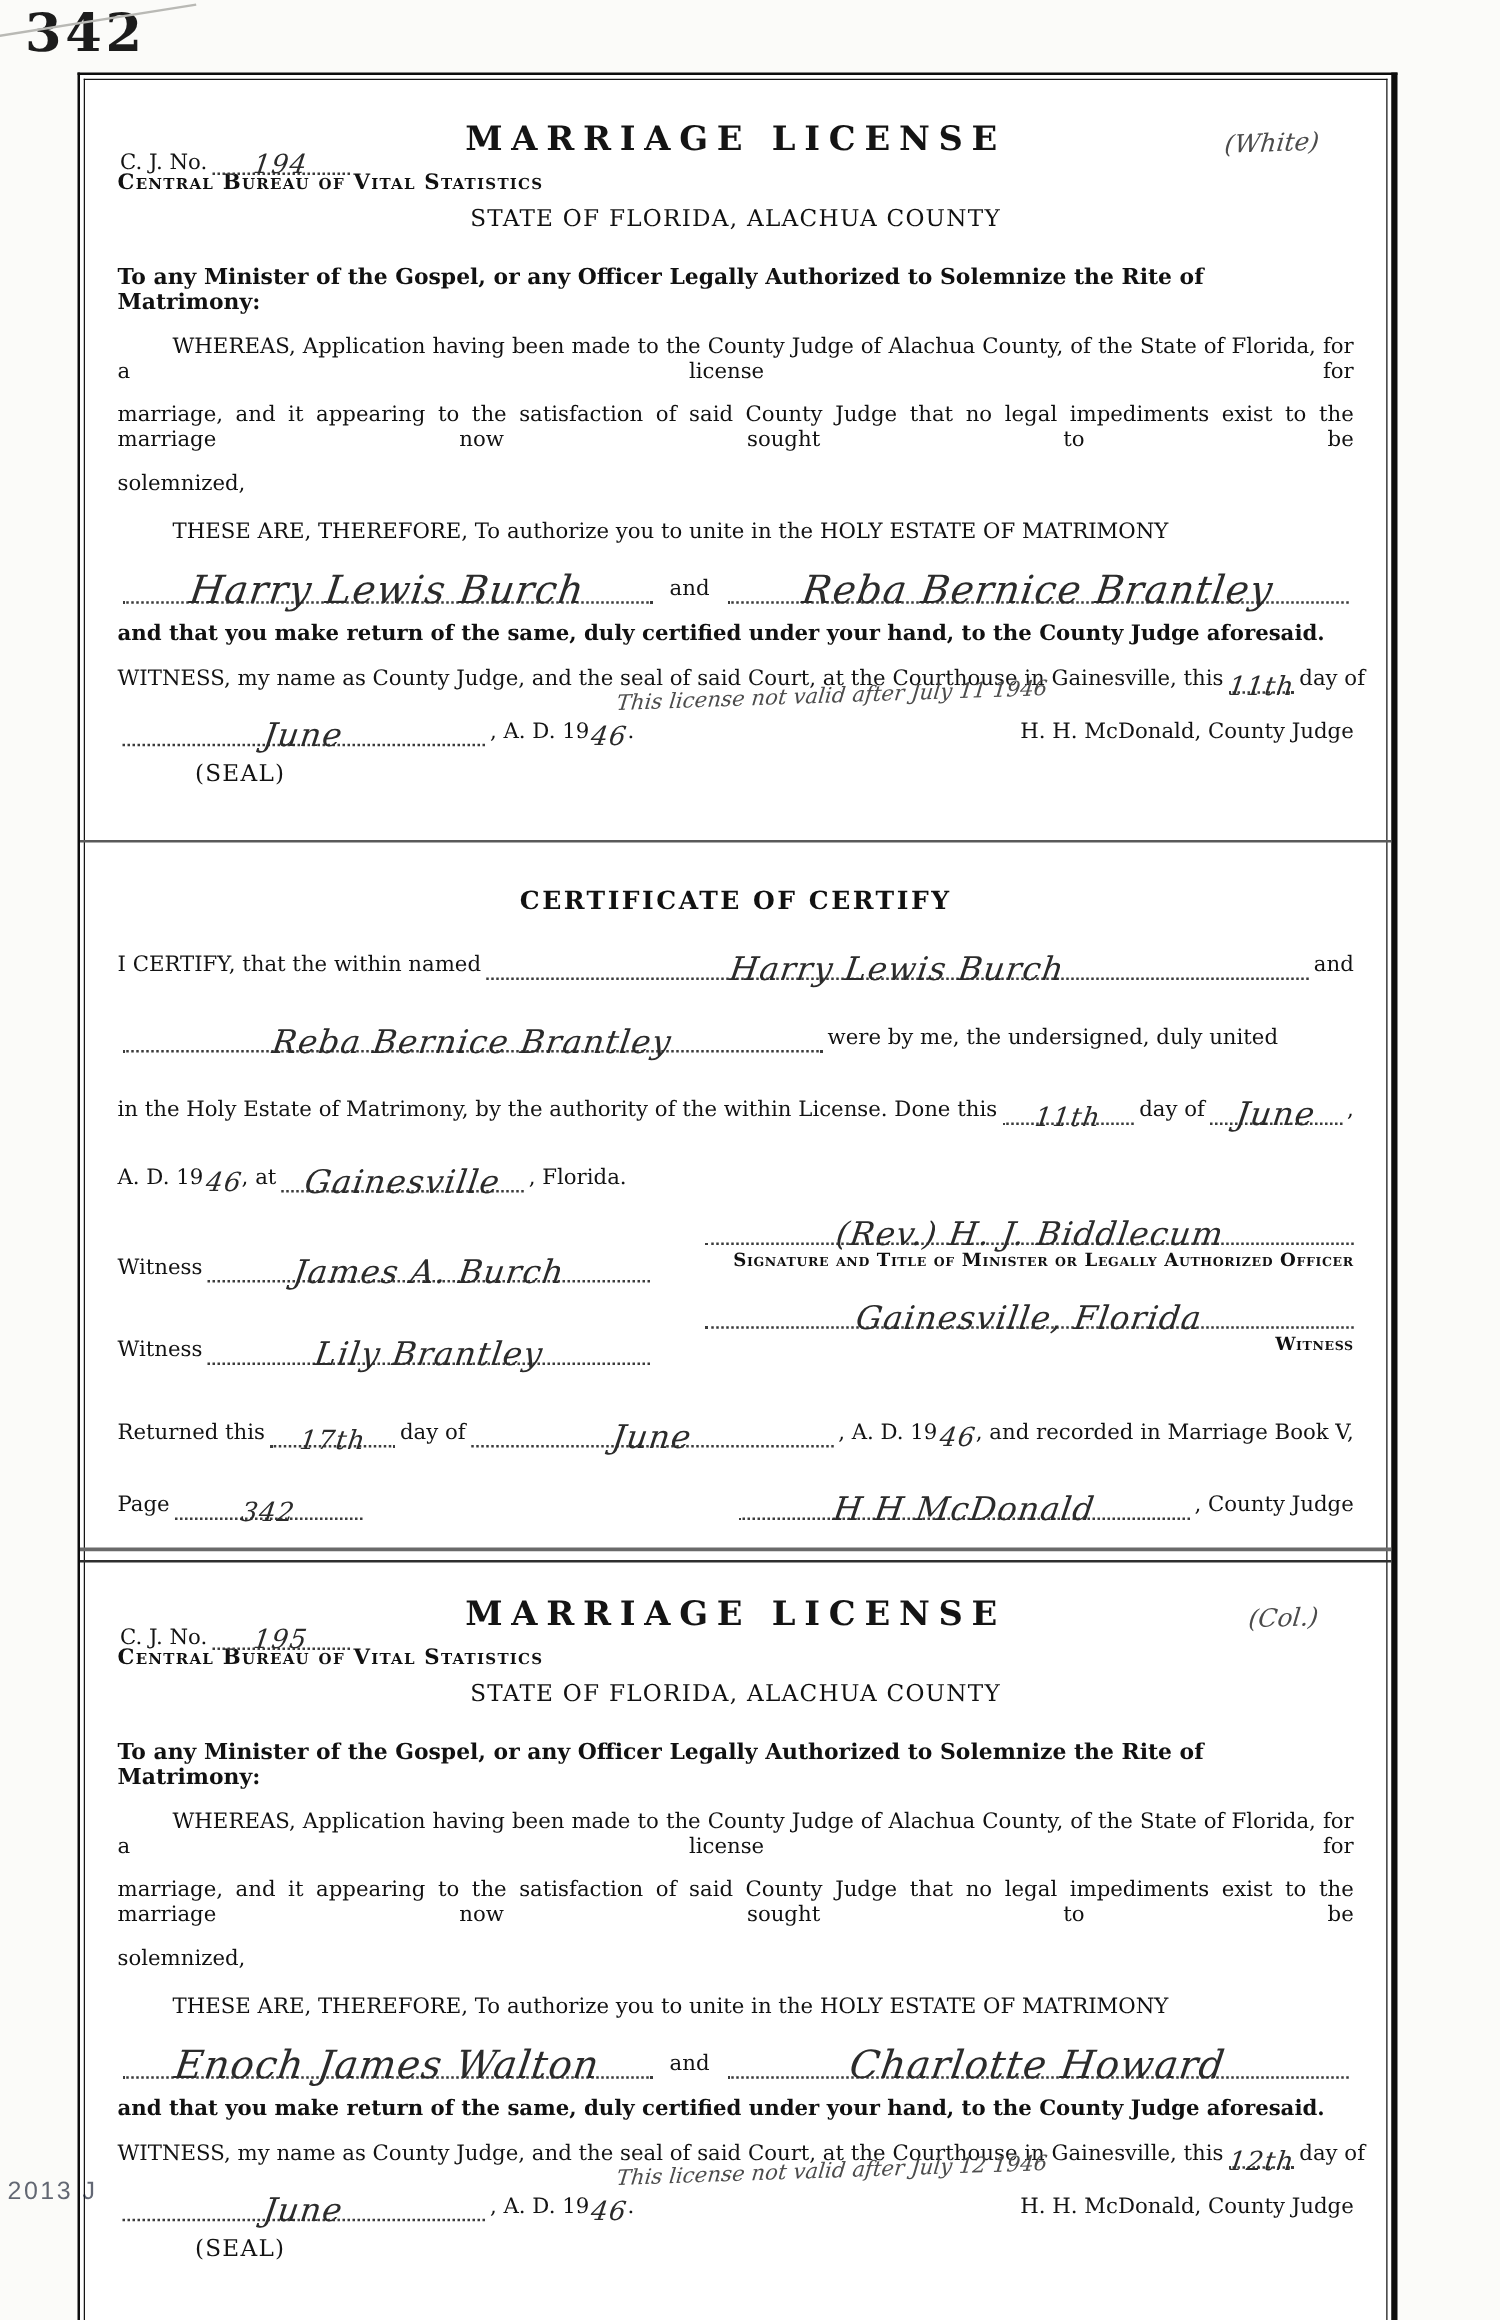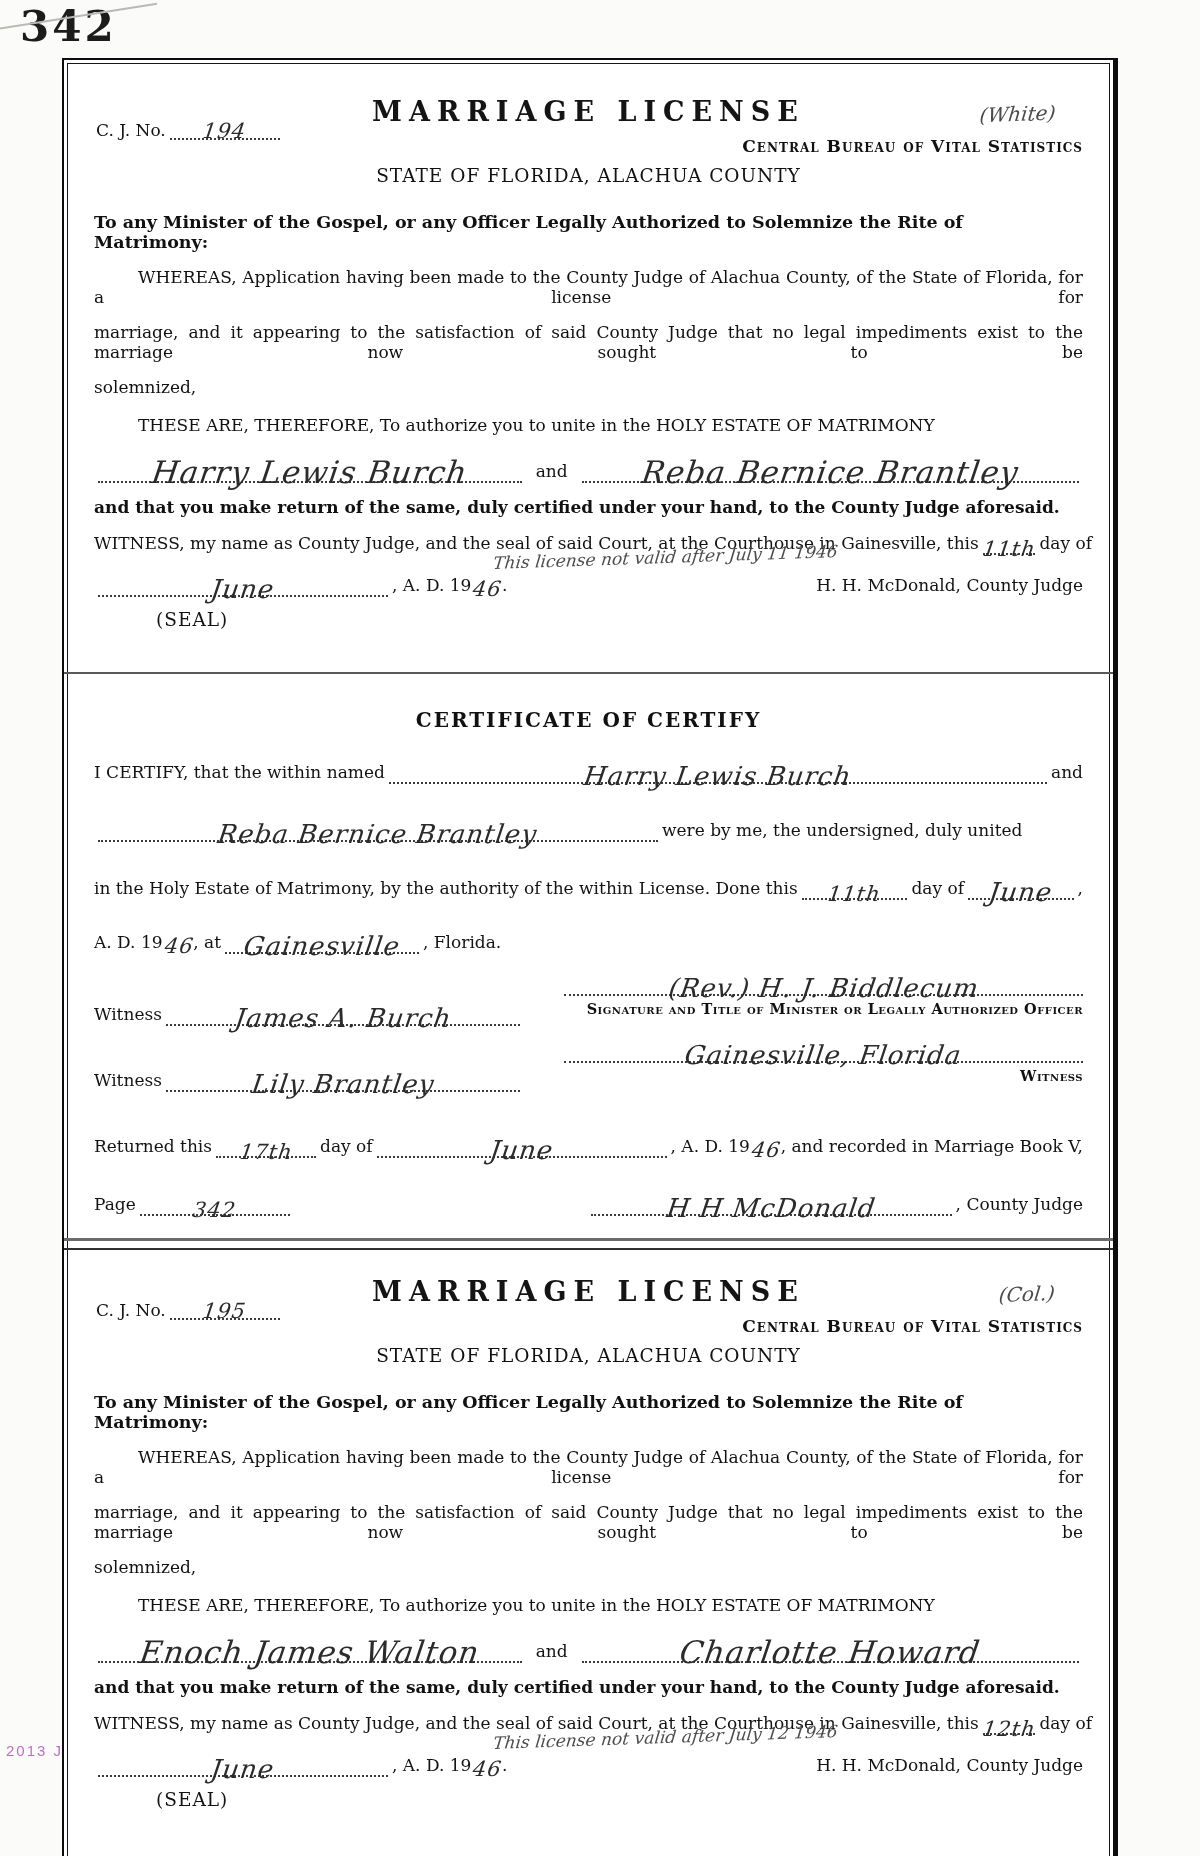--- a/index.html
+++ b/index.html
@@ -12,21 +12,21 @@
   .page-number{
     position:absolute;top:2px;left:20px;
     font-size:42px;font-weight:bold;letter-spacing:3px;color:#1c1c1c;
   }
   .corner-line{
     position:absolute;top:16px;left:-12px;width:170px;height:2px;
     background:#b9b9b5;transform:rotate(-9deg);
   }
   .watermark{
     position:absolute;top:1742px;left:6px;z-index:5;
-    font-family:"Liberation Sans", sans-serif;font-size:15px;color:#a21caf;
+    font-family:"Liberation Sans", sans-serif;font-size:20px;color:#0f172a;
     opacity:.65;letter-spacing:2px;
   }
   
   .sheet{
     position:absolute;left:62px;top:58px;width:1056px;height:1840px;
     background:#ffffff;border:2px solid #0d0d0d;border-right-width:5px;border-bottom:none;
     padding:10px 30px 0 30px;box-sizing:border-box;
   }
   .sheet::before{
     content:"";position:absolute;top:3px;left:3px;right:3px;bottom:0;
@@ -61,21 +61,21 @@
   .race-note{position:absolute;right:28px;top:6px;font-size:20px;}
   .lic-header{position:relative;margin-top:26px;}
   .cj{position:absolute;left:2px;top:24px;display:flex;align-items:flex-end;width:200px;}
   .cj .fill{max-width:110px;}
   .cj .hw{margin-bottom:-4px;}
   .title{
     margin:0;text-align:center;font-size:27px;font-weight:bold;
     letter-spacing:7px;color:#141414;
   }
   .bureau{
-    margin-top:9px;text-align:right;font-variant:small-caps;font-weight:bold;
+    margin-top:9px;text-align:left;font-variant:small-caps;font-weight:bold;
     font-size:17px;letter-spacing:1px;
   }
   .state{margin-top:9px;text-align:center;font-size:18.5px;letter-spacing:1px;}
   
   .salutation{margin:26px 0 0 0;font-size:17.5px;font-weight:bold;}
   .whereas{margin:15px 0 0 0;font-size:17px;}
   .indent{text-indent:44px;}
   .these{margin:18px 0 0 0;font-size:17px;text-indent:44px;}
   .names{margin-top:2px;height:46px;}
   .names .andw{padding:0 10px 2px 10px;}

